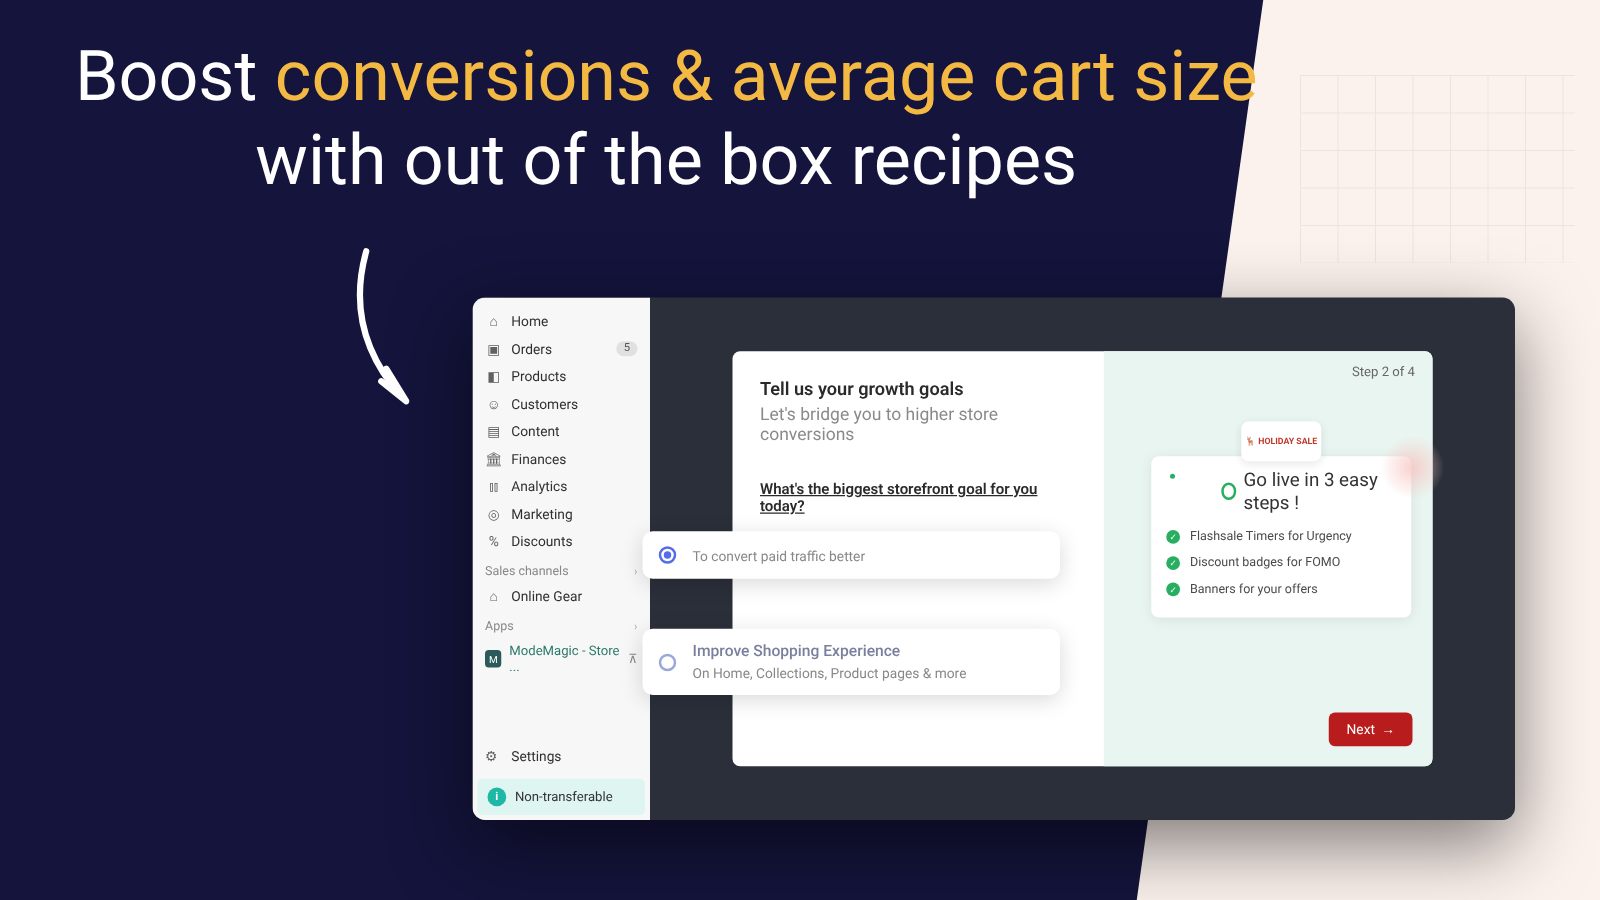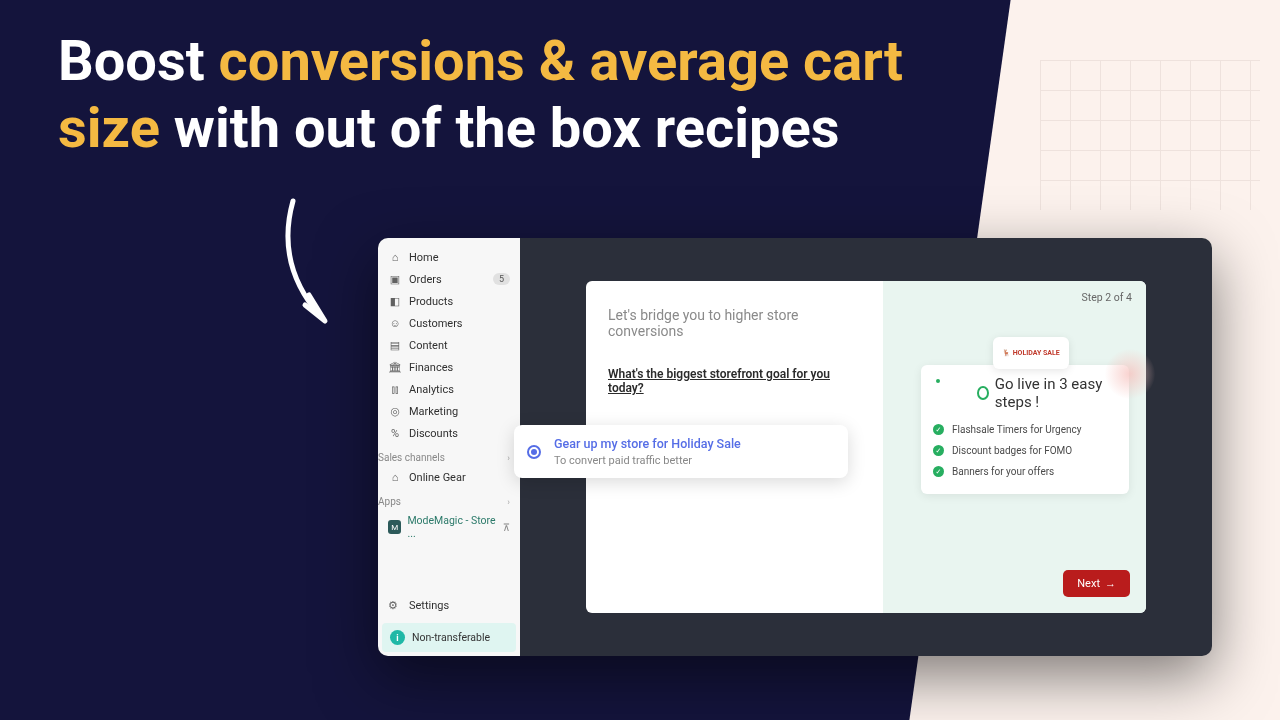--- a/index.html
+++ b/index.html
@@ -3,33 +3,33 @@
 <meta charset="utf-8">
 <style>
 * { margin: 0; padding: 0; box-sizing: border-box; font-family: -apple-system, BlinkMacSystemFont, "Segoe UI", Roboto, sans-serif; }
 body { width: 1280px; height: 720px; background: #14143c; position: relative; overflow: hidden; }
 
 .bg-pink { position: absolute; right: -80px; top: -40px; width: 400px; height: 800px; background: #fcf2ed; transform: skewX(-8deg); }
 .bg-grid { position: absolute; right: 20px; top: 60px; width: 220px; height: 150px;
   background-image: linear-gradient(#e5d9d4 1px, transparent 1px), linear-gradient(90deg, #e5d9d4 1px, transparent 1px);
   background-size: 30px 30px; opacity: 0.6; }
 
-.headline { position: absolute; left: 58px; top: 28px; font-size: 56px; font-weight: 700; color: #fff; line-height: 1.2; max-width: 950px; }
+.headline { position: absolute; left: 58px; top: 28px; font-size: 56px; font-weight: 400; color: #fff; line-height: 1.2; max-width: 950px; text-align: center; }
 .headline .accent { color: #f4b942; }
 
 .arrow { position: absolute; left: 265px; top: 195px; width: 90px; height: 140px; }
 
 .app-window { position: absolute; left: 378px; top: 238px; width: 834px; height: 418px; background: #2b2f3a; border-radius: 10px; overflow: hidden; box-shadow: 0 20px 60px rgba(0,0,0,0.5); }
 
 .sidebar { position: absolute; left: 0; top: 0; width: 142px; height: 100%; background: #f7f7f7; display: flex; flex-direction: column; font-size: 11px; }
 .sb-main { padding: 8px 0 0 0; }
 .sb-item { display: flex; align-items: center; padding: 4px 10px; color: #303030; cursor: pointer; }
 .sb-item .ic { width: 14px; height: 14px; margin-right: 7px; display: flex; align-items: center; justify-content: center; font-size: 11px; color: #616161; }
 .sb-item .badge { margin-left: auto; background: #e1e1e1; color: #555; border-radius: 8px; font-size: 9px; padding: 1px 6px; }
-.sb-section { padding: 8px 10px 3px 0; color: #888; font-size: 10px; display: flex; align-items: center; justify-content: flex-end; }
+.sb-section { padding: 8px 10px 3px 10px; color: #888; font-size: 10px; display: flex; align-items: center; justify-content: flex-end; }
 .sb-section .chev { margin-left: auto; font-size: 9px; color: #aaa; }
 .sb-app { display: flex; align-items: center; padding: 4px 10px; color: #2c7a6a; font-size: 10.5px; }
 .sb-app .ai { width: 14px; height: 14px; margin-right: 6px; background: #2c5a5a; border-radius: 3px; display:flex; align-items:center; justify-content:center; color:#fff; font-size:8px;}
 .sb-app .pin { margin-left: auto; color: #888; font-size: 10px; }
 .sb-spacer { flex: 1; }
 .sb-settings { display: flex; align-items: center; padding: 5px 10px; color: #303030; }
 .sb-settings .ic { width: 14px; margin-right: 7px; color:#616161; }
 .sb-footer { margin: 6px 4px 4px 4px; padding: 7px 8px; background: #dff5f1; border-radius: 4px; display: flex; align-items: center; font-size: 10.5px; color: #333; }
 .sb-footer .fi { width: 15px; height: 15px; border-radius: 50%; background: #1fb8a6; color: #fff; font-size: 9px; display: flex; align-items: center; justify-content: center; margin-right: 7px; font-weight: bold; }
 
@@ -48,21 +48,21 @@
 .option.o1 .radio { border-color: #556de6; }
 .option.o1 .radio::after { content:""; position:absolute; inset:2px; border-radius:50%; background:#556de6; }
 .option .ot { font-size: 12.5px; color: #556de6; font-weight: 500; }
 .option.o2 .ot { color: #7a7f9e; }
 .option .od { font-size: 11px; color: #888; margin-top: 3px; }
 
 .dright { width: 263px; background: #e9f5f0; border-radius: 0 6px 6px 0; position: relative; }
 .step { position: absolute; right: 14px; top: 10px; font-size: 10.5px; color: #666; padding-left: 24px; }
 
 .preview { position: absolute; left: 38px; top: 84px; width: 208px; background: #fff; border-radius: 6px; box-shadow: 0 2px 10px rgba(0,0,0,0.08); padding: 10px 12px 12px 12px; }
-.preview .ptop { position: absolute; left: 72px; top: -28px; width: 76px; height: 32px; background: #fff; border-radius: 6px; box-shadow: 0 2px 8px rgba(0,0,0,0.1); display:flex; align-items:center; justify-content:center;}
+.preview .ptop { position: absolute; left: 72px; top: -28px; width: 64px; height: 32px; background: #fff; border-radius: 6px; box-shadow: 0 2px 8px rgba(0,0,0,0.1); display:flex; align-items:center; justify-content:center;}
 .preview .ptop .hs { font-size: 7px; font-weight: bold; color: #c0392b; text-align:center; line-height:1; }
 .preview .ptop .hs::before { content:"🦌 "; }
 .preview .pinkblob { position: absolute; right: -26px; top: -16px; width: 50px; height: 50px; border-radius: 50%; background: radial-gradient(#f7c6c2, transparent 72%); opacity:.8; }
 .preview .pgo { font-size: 15px; color: #333; display:flex; align-items:center;margin-left:44px; }
 .preview .pgo::before { content:""; width:10px; height:10px; border-radius:50%; border:2px solid #27ae60; margin-right:6px; display:inline-block; position:relative;}
 .preview .pgo::after { content:""; position:absolute; left:15px; top:14px; width:4px; height:4px; background:#27ae60; border-radius:50%;}
 .plist { margin-top: 8px; }
 .pli { display: flex; align-items: center; font-size: 10px; color: #4a4a4a; padding: 5px 0; }
 .pli .chk { width: 11px; height: 11px; border-radius: 50%; background: #27ae60; color: #fff; font-size: 7px; display: flex; align-items: center; justify-content: center; margin-right: 8px; }
 
@@ -153,27 +153,32 @@
       </div>
     <div class="sb-footer">
         <span class="fi">i</span>
         <span>Non-transferable</span>
       </div>
   </div>
 
   <div class="main">
     <div class="dialog">
       <div class="dleft">
+        <div class="dtitle">Tell us your growth goals</div>
         <div class="dsub">Let's bridge you to higher store conversions</div>
         <div class="dq">What's the biggest storefront goal for you today?</div>
 
         <div class="option o1">
           <span class="radio"></span>
-          <div class="ot">Gear up my store for Holiday Sale</div>
           <div class="od">To convert paid traffic better</div>
+        </div>
+        <div class="option o2">
+          <span class="radio"></span>
+          <div class="ot">Improve Shopping Experience</div>
+          <div class="od">On Home, Collections, Product pages &amp; more</div>
         </div>
       </div>
 
       <div class="dright">
         <div class="step">Step 2 of 4</div>
         <div class="preview">
           <div class="pinkblob"></div>
           <div class="ptop">
               <span class="hs">HOLIDAY SALE</span>
             </div>

